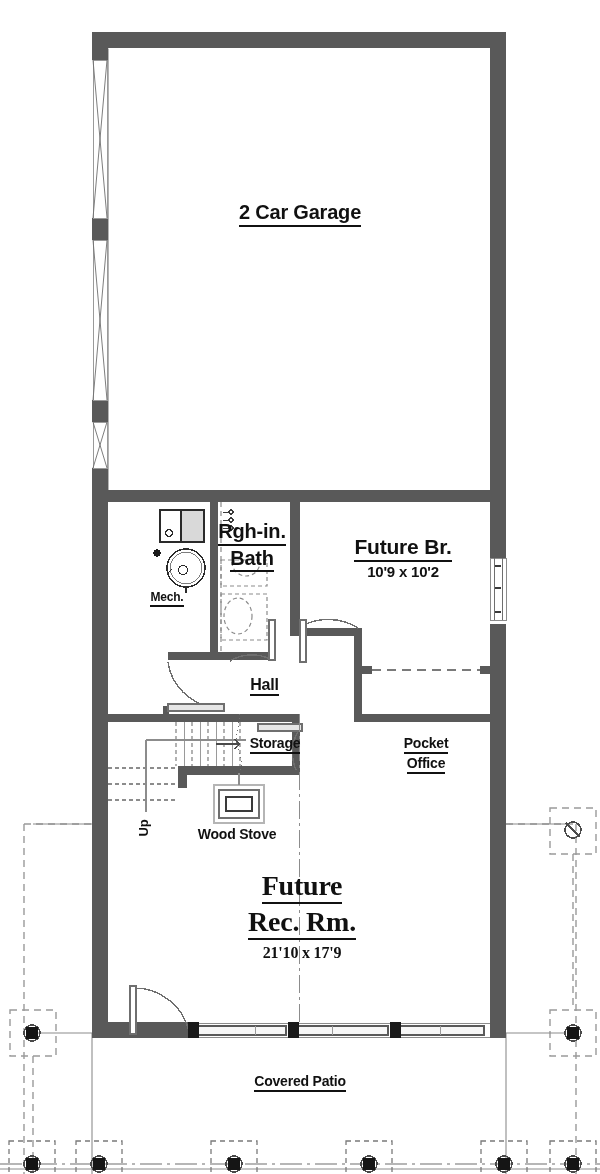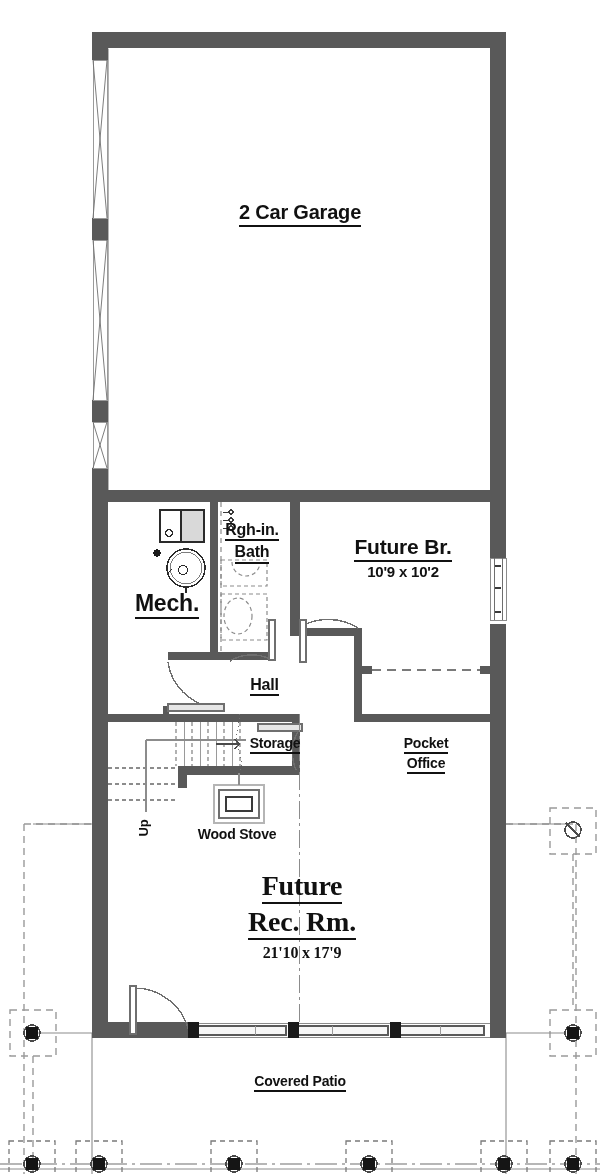--- a/index.html
+++ b/index.html
@@ -371,25 +371,25 @@
     <g stroke="#8c8c8c" stroke-width="1" fill="none" stroke-dasharray="18,4,3,4">
       <path d="M 299 686 L 299 994"></path>
     </g>
 
   </svg>
 
   <div class="lbl" style="left:0; width:600px; top:174px; font-size:20px;">
     <span class="u">2 Car Garage</span>
   </div>
 
-  <div class="lbl" style="left:107px; width:120px; top:563px; font-size:23px;">
+  <div class="lbl" style="left:107px; width:120px; top:563px; font-size:12px;">
     <span class="u">Mech.</span>
   </div>
 
-  <div class="lbl" style="left:196px; width:112px; top:493px; font-size:16px;">
+  <div class="lbl" style="left:196px; width:112px; top:493px; font-size:20px;">
     <span class="u">Rgh-in.</span><br>
     <span class="u" style="margin-top:2px;">Bath</span>
   </div>
 
   <div class="lbl" style="left:300px; width:206px; top:508px; font-size:21px;">
     <span class="u">Future Br.</span>
     <span class="dim" style="font-size:15px; margin-top:2px;">10'9 x 10'2</span>
   </div>
 
   <div class="lbl" style="left:212px; width:105px; top:648px; font-size:16px;">

